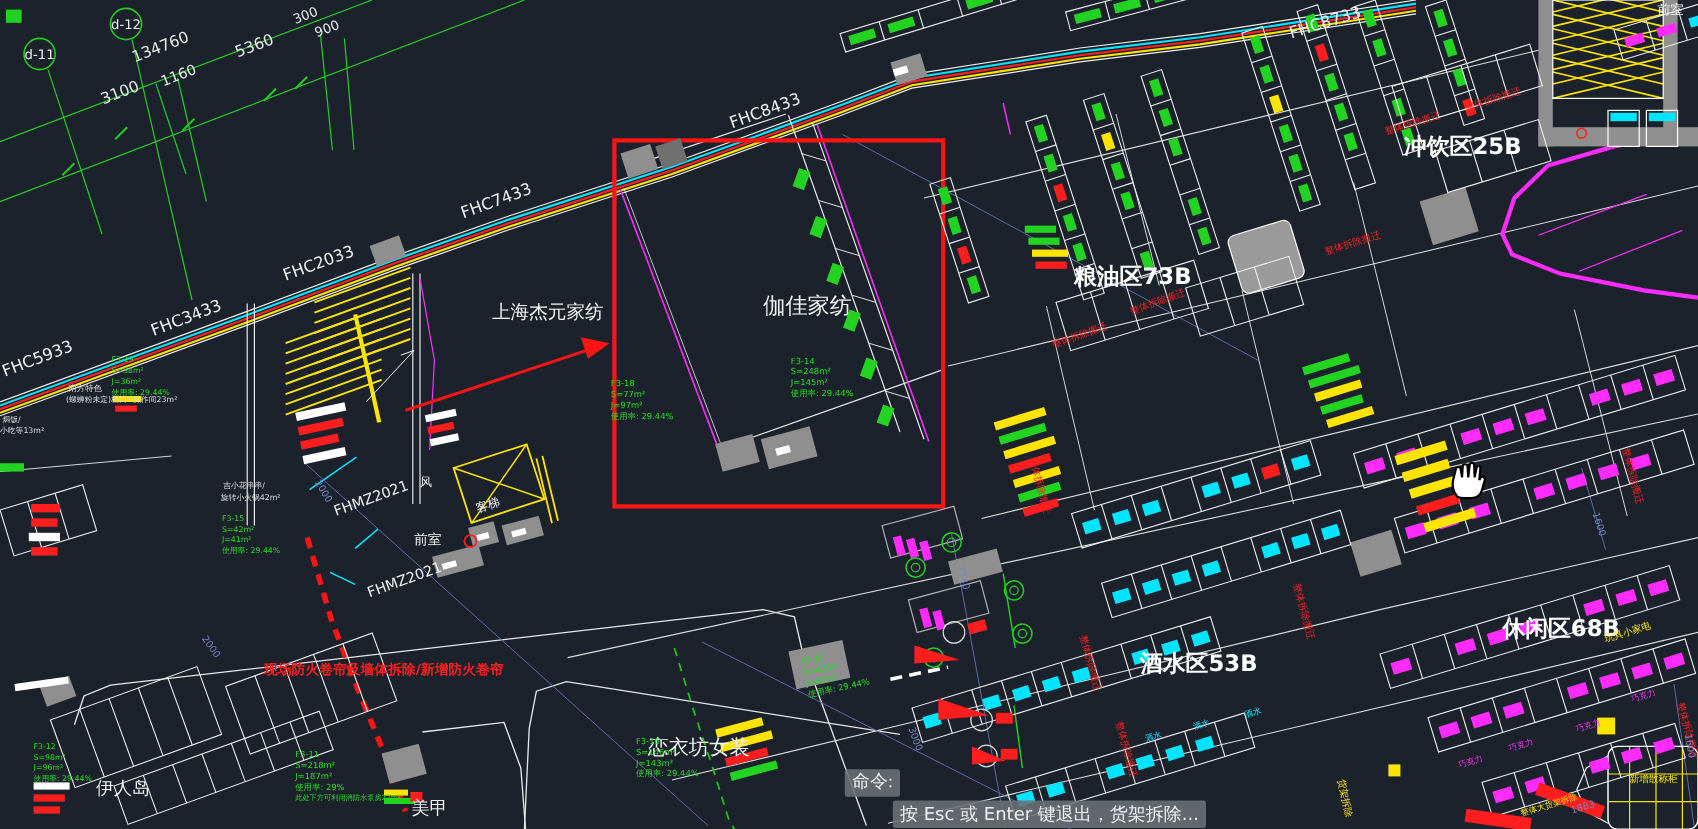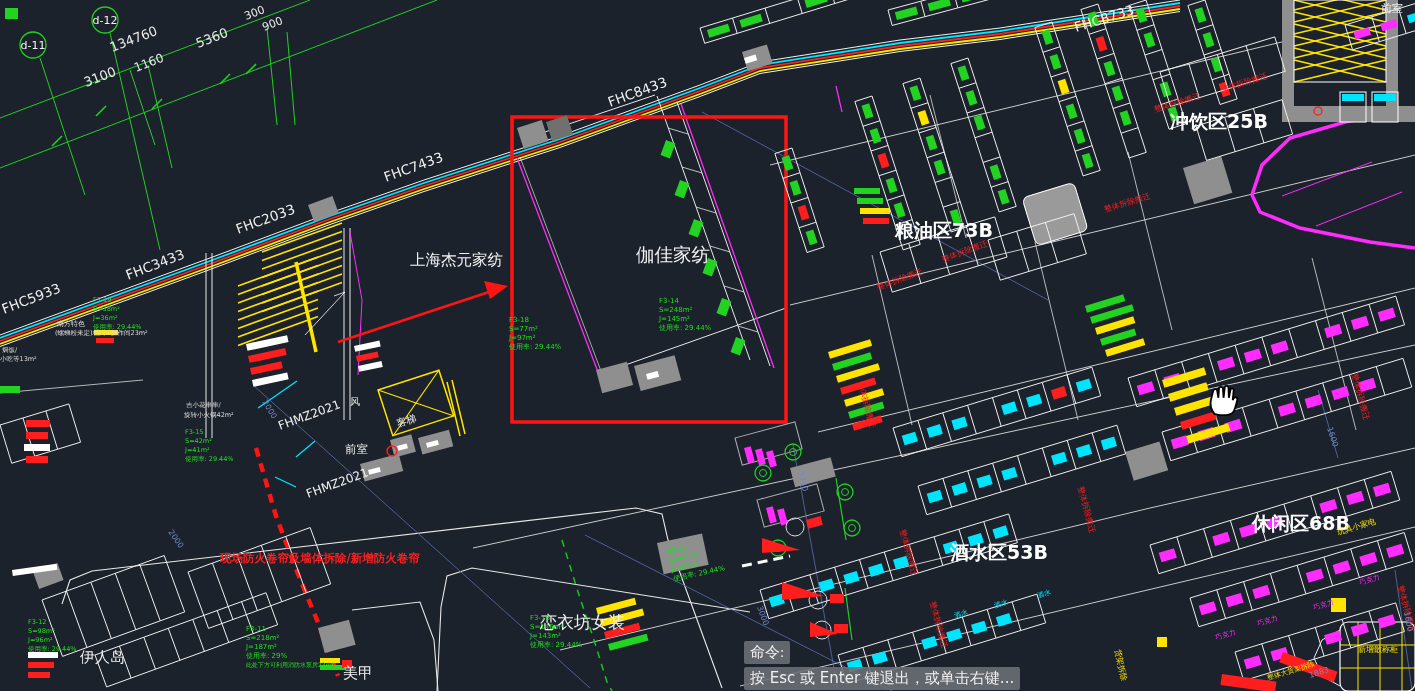--- a/index.html
+++ b/index.html
@@ -2,21 +2,21 @@
 <html><head>
 <meta charset="utf-8">
 <style>
   html,body{margin:0;padding:0;background:#000;}
   #vp{position:relative;width:1415px;height:691px;background:#1c222b;overflow:hidden;
       font-family:"DejaVu Sans",sans-serif;}
   svg{position:absolute;left:0;top:0;}
   svg text{font-family:"DejaVu Sans",sans-serif;}
   .chip{position:absolute;background:rgba(108,112,118,0.88);color:#f0f0f0;
         font-size:15px;line-height:23px;padding:0 6px;border-radius:2px;white-space:nowrap;}
-  #chip1{left:744px;top:641px;font-family:Liberation Serif, serif;}
+  #chip1{left:704px;top:641px;font-family:Liberation Serif, serif;}
   #chip2{left:744px;top:667px;}
 </style>
 </head>
 <body>
 
 <div id="vp">
   <svg id="cad" width="1415" height="691" viewBox="0 0 1415 691">
     <g id="gen">
         <polyline points="0,335 210,258 330,213 424,180 560,136 700,85 760,62 900,40 1000,28 1180,0" fill="none" stroke="#f2f2f2" stroke-width="1"></polyline>
         <polyline points="0,338 210,261 330,216 424,183 560,139 700,88 760,65 900,43 1000,31 1180,3" fill="none" stroke="#00e5ff" stroke-width="1.8"></polyline>
@@ -691,15 +691,15 @@
                L17,12 L18,3 C18.3,1 21,1 21.3,3 L21.6,12 L23,5 C23.4,3 26,3.5 25.8,5.5
                L25,14 L25.5,13 C26.5,10.5 29.5,11.5 29,14 L27,21 C26,25 23,27 19,27 L14,27
                C12,27 10.5,26.8 9,26 Z" fill="#ffffff" stroke="#000000" stroke-width="1.6"></path>
     </g>
   </svg>
 
   <div class="chip" id="chip1">
     <span>命令:</span>
   </div>
   <div class="chip" id="chip2">
-    <span>按 Esc 或 Enter 键退出，或单击右键...</span>
+    <span>按 Esc 或 Enter 键退出，货架拆除...</span>
   </div>
 </div>
 
 </body></html>

